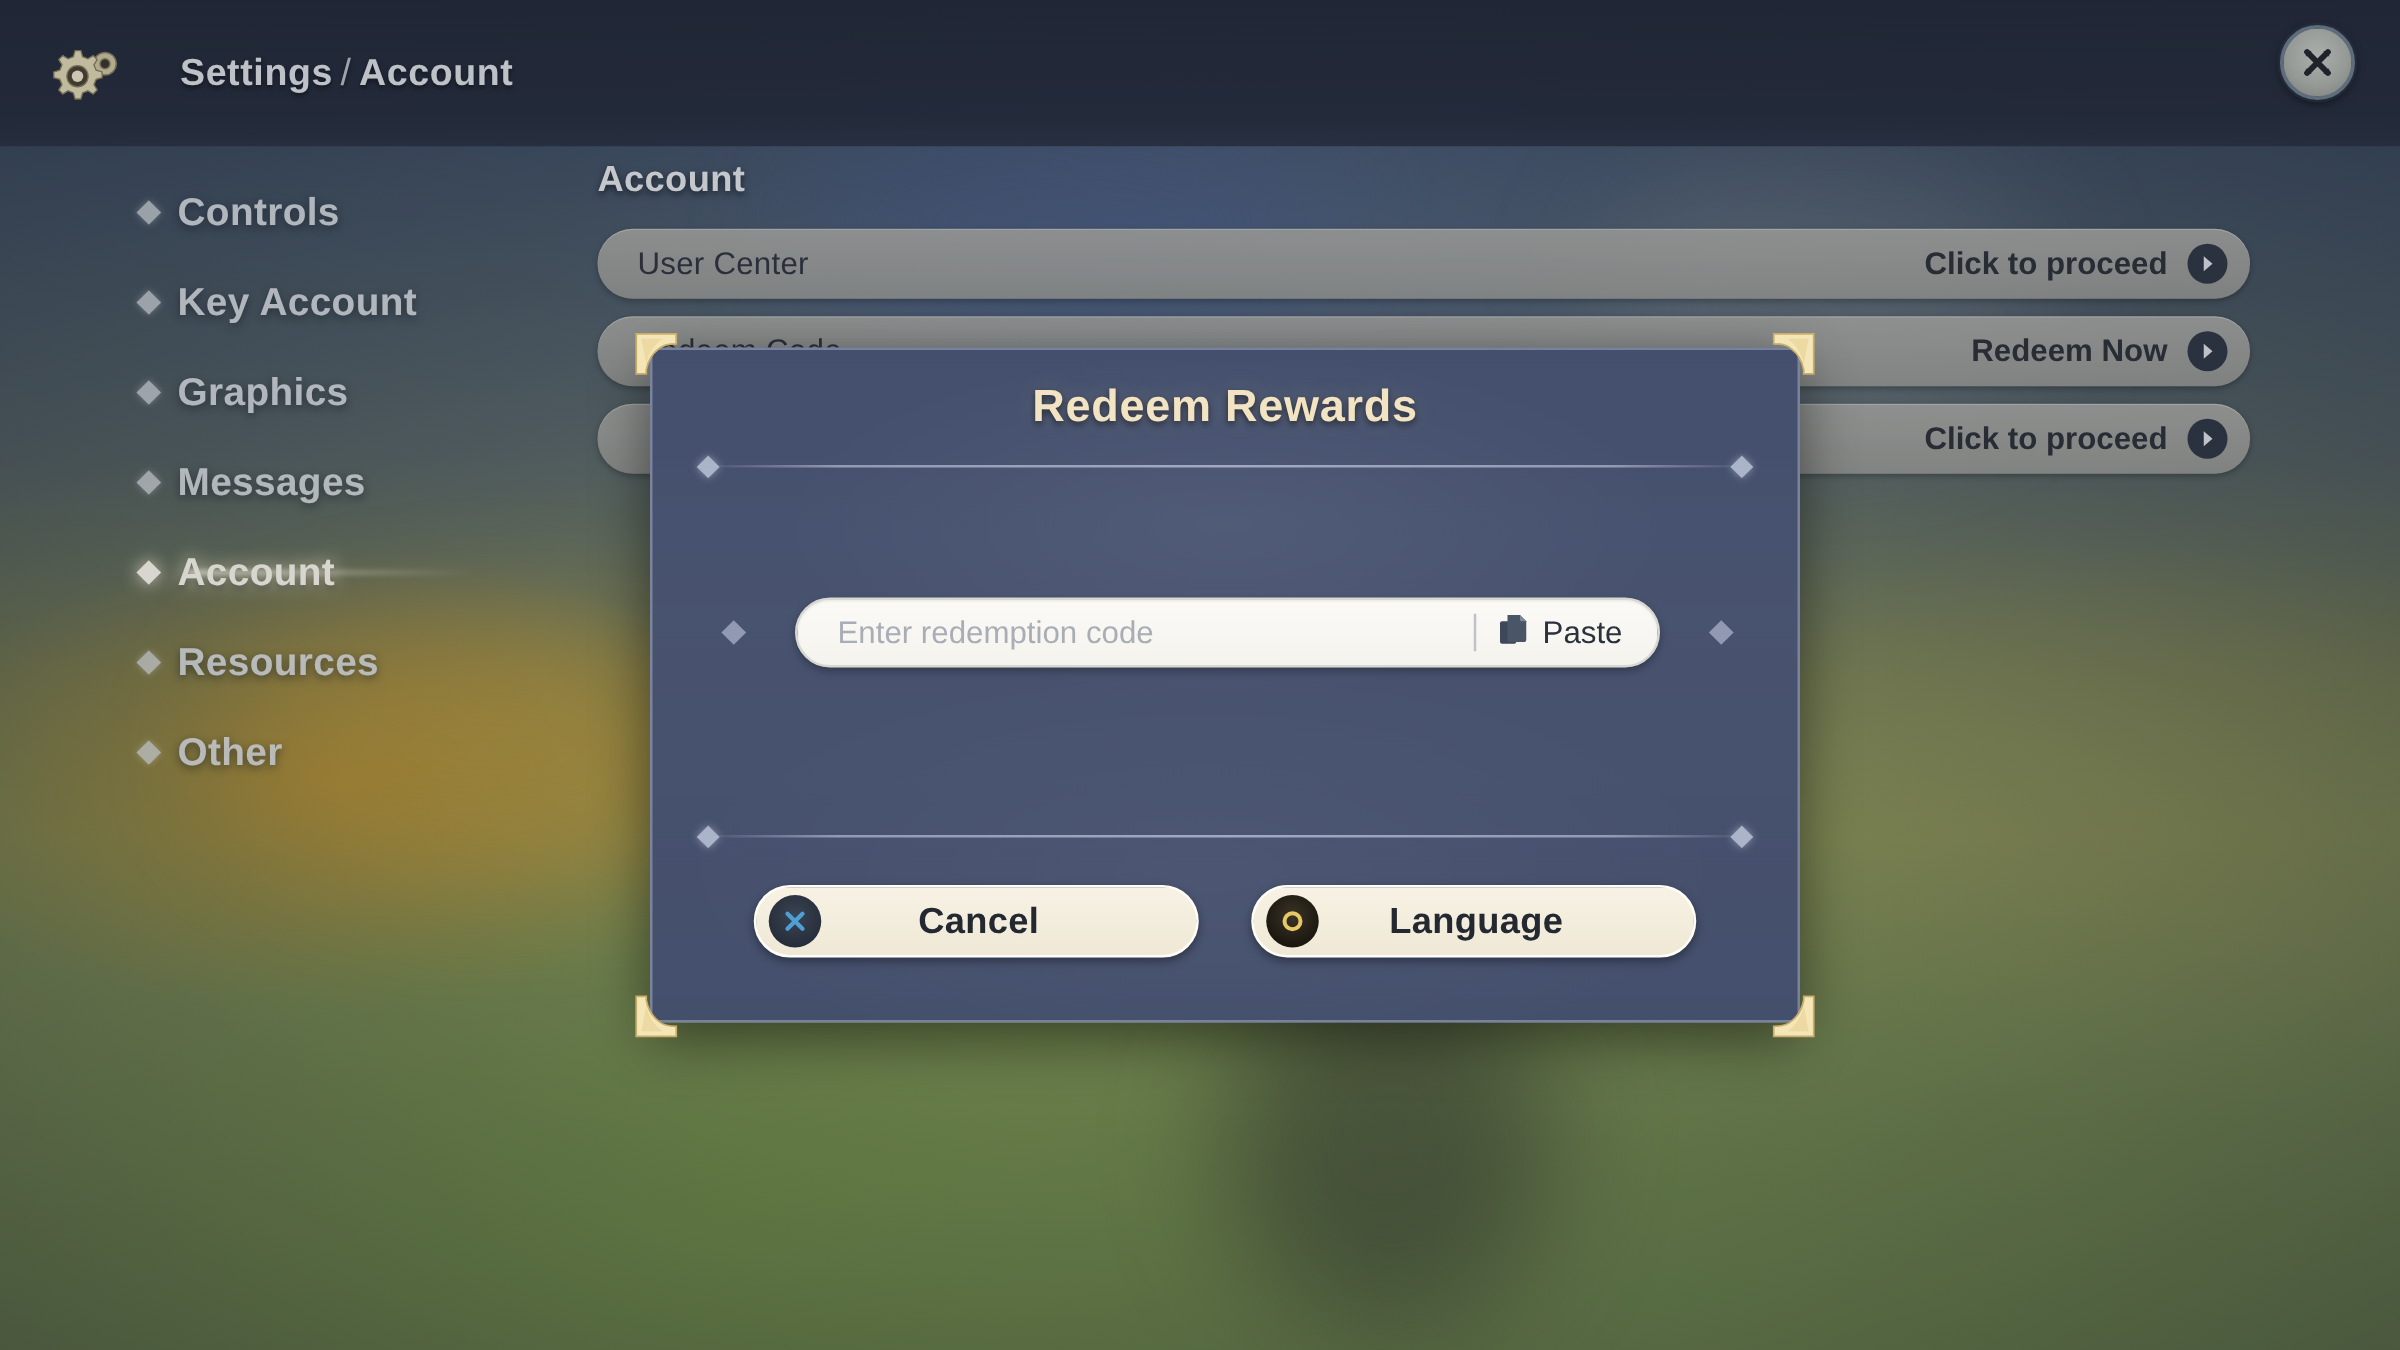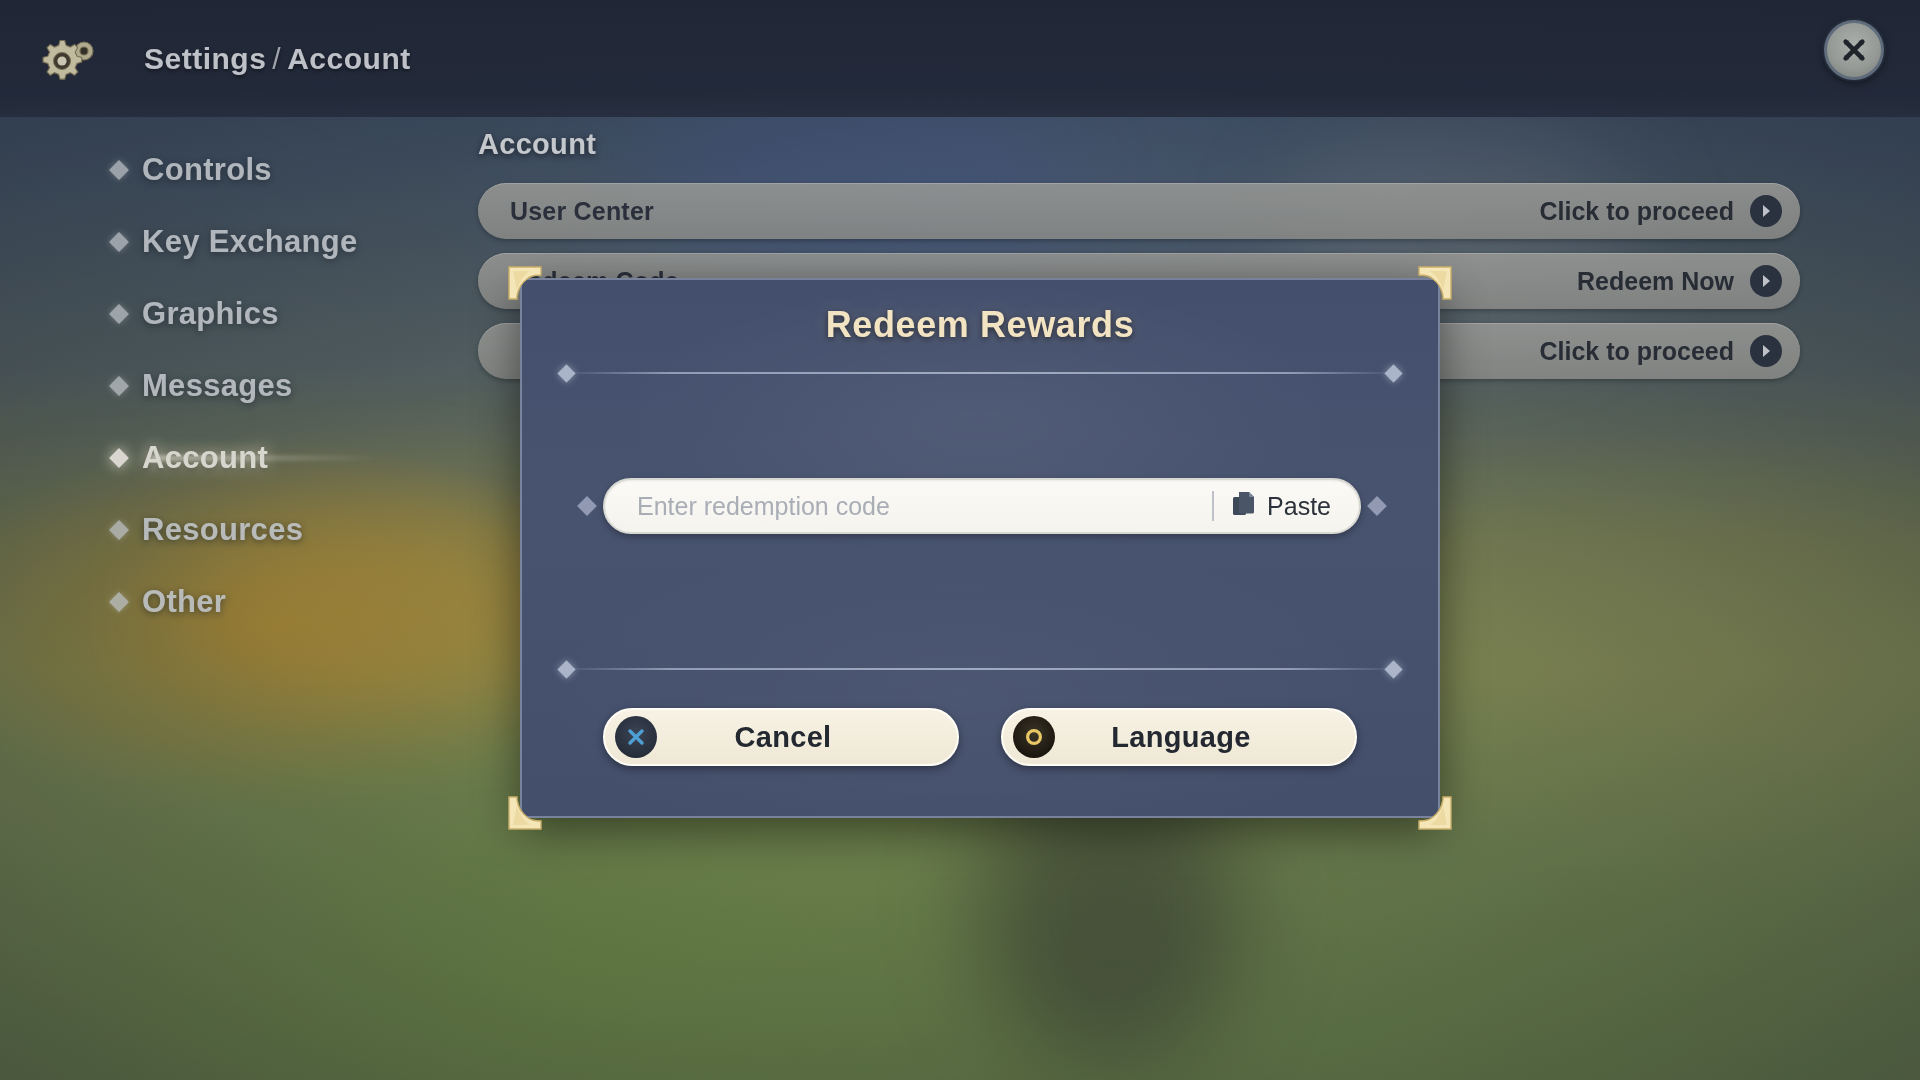--- a/index.html
+++ b/index.html
@@ -165,21 +165,21 @@
     border-radius: 28px;
     background: linear-gradient(180deg, rgba(176,176,170,0.88) 0%, rgba(160,160,154,0.86) 100%);
     display: flex;
     align-items: center;
     padding: 0 18px 0 32px;
     box-shadow: inset 0 1px 0 rgba(255,255,255,0.28), 0 2px 5px rgba(0,0,0,0.28);
     cursor: pointer;
   }
   .row-label {
     font-size: 25px;
-    font-weight: 700;
+    font-weight: 400;
     color: #2f3440;
     letter-spacing: 0.2px;
   }
   .row-action {
     margin-left: auto;
     display: flex;
     align-items: center;
     gap: 16px;
   }
   .row-action-text {
@@ -264,20 +264,21 @@
     box-shadow: 0 0 7px rgba(220,228,245,0.45);
   }
 
   
   .input-wrap {
     position: absolute;
     left: 58px; top: 198px;
     width: 804px; height: 56px;
     display: flex;
     align-items: center;
+    gap: 33px;
   }
   .input-dia {
     width: 14px; height: 14px;
     transform: rotate(45deg);
     background: rgba(205,214,234,0.55);
     flex: none;
   }
   .input-field {
     flex: 1;
     height: 56px;
@@ -394,21 +395,21 @@
     </div>
   </div>
 
   <div class="sidebar">
     <div class="side-item">
       <span class="side-diamond"></span>
       <span class="side-label">Controls</span>
     </div>
     <div class="side-item">
       <span class="side-diamond"></span>
-      <span class="side-label">Key Exchange</span>
+      <span class="side-label">Key Account</span>
     </div>
     <div class="side-item">
       <span class="side-diamond"></span>
       <span class="side-label">Graphics</span>
     </div>
     <div class="side-item">
       <span class="side-diamond"></span>
       <span class="side-label">Messages</span>
     </div>
     <div class="side-item selected">

